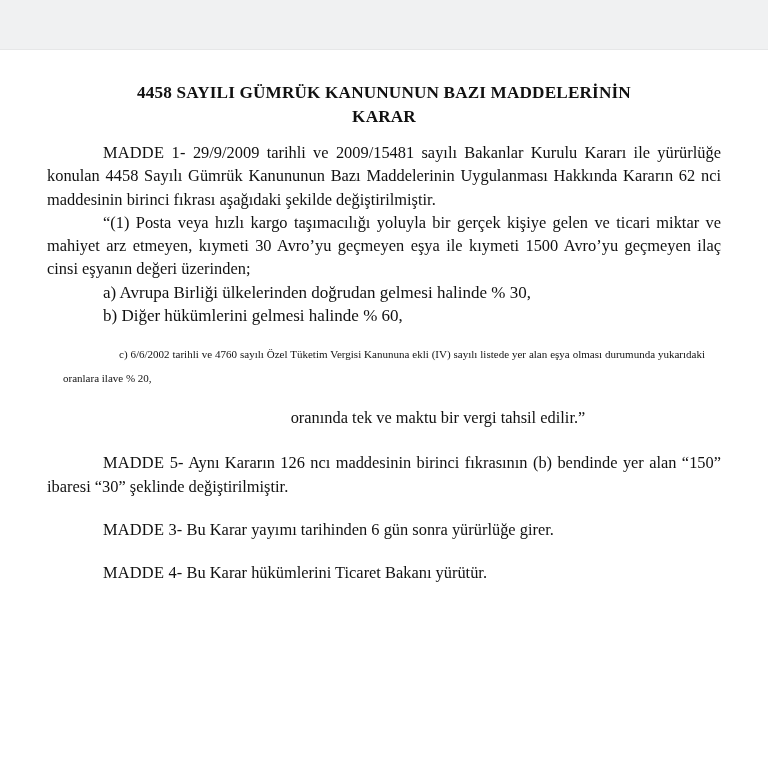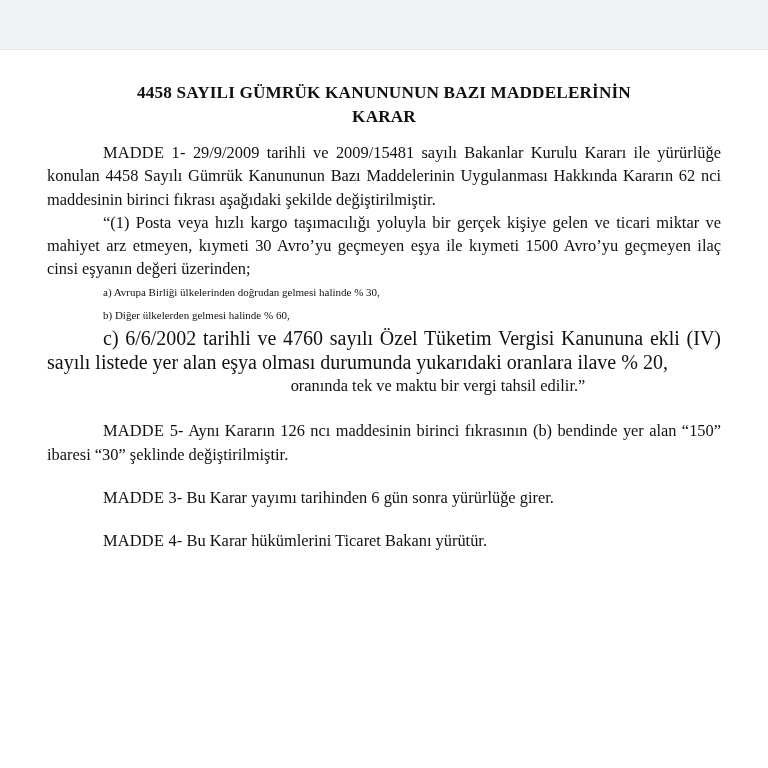--- a/index.html
+++ b/index.html
@@ -87,33 +87,33 @@
   .para.last-line-normal {
     text-align-last: left;
   }
   .para .lead {
     font-weight: normal;
     letter-spacing: 0.2px;
   }
 
   
   .item {
-    font-size: 11px;
+    font-size: 17px;
     line-height: 23.3px;
     text-align: left;
     margin: 0;
     text-indent: 56px;
   }
   
   .item-just {
-    font-size: 20px;
+    font-size: 11px;
     line-height: 23.3px;
     text-align: justify;
     text-align-last: left;
-    margin: 0;
+    margin: 16px;
     text-indent: 56px;
   }
   
   .closing {
     font-size: 16.4px;
     line-height: 23.3px;
     text-align: center;
     margin: 0;
     text-indent: 108px;
   }
@@ -132,21 +132,21 @@
     <h1 class="doc-title">
       <span class="tline">4458 SAYILI GÜMRÜK KANUNUNUN BAZI MADDELERİNİN</span>
       <span class="tline">KARAR</span>
     </h1>
 
     <p class="para last-line-normal"><span class="lead">MADDE 1-</span><span> 29/9/2009 tarihli ve 2009/15481 sayılı Bakanlar Kurulu Kararı ile yürürlüğe konulan 4458 Sayılı Gümrük Kanununun Bazı Maddelerinin Uygulanması Hakkında Kararın 62 nci maddesinin birinci fıkrası aşağıdaki şekilde değiştirilmiştir.</span></p>
 
     <p class="para last-line-normal">“(1) Posta veya hızlı kargo taşımacılığı yoluyla bir gerçek kişiye gelen ve ticari miktar ve mahiyet arz etmeyen, kıymeti 30 Avro’yu geçmeyen eşya ile kıymeti 1500 Avro’yu geçmeyen ilaç cinsi eşyanın değeri üzerinden;</p>
 
     <p class="item">a) Avrupa Birliği ülkelerinden doğrudan gelmesi halinde % 30,</p>
-    <p class="item">b) Diğer ülkelerden gelmesi halinde % 60,</p>
+    <p class="item">b) Diğer hükümlerini gelmesi halinde % 60,</p>
     <p class="item-just">c) 6/6/2002 tarihli ve 4760 sayılı Özel Tüketim Vergisi Kanununa ekli (IV) sayılı listede yer alan eşya olması durumunda yukarıdaki oranlara ilave % 20,</p>
 
     <p class="closing">oranında tek ve maktu bir vergi tahsil edilir.”</p>
 
     <div class="gap-lg"></div>
 
     <p class="para last-line-normal"><span class="lead">MADDE 5-</span><span> Aynı Kararın 126 ncı maddesinin birinci fıkrasının (b) bendinde yer alan “150” ibaresi “30” şeklinde değiştirilmiştir.</span></p>
 
     <div class="gap-md"></div>
 

